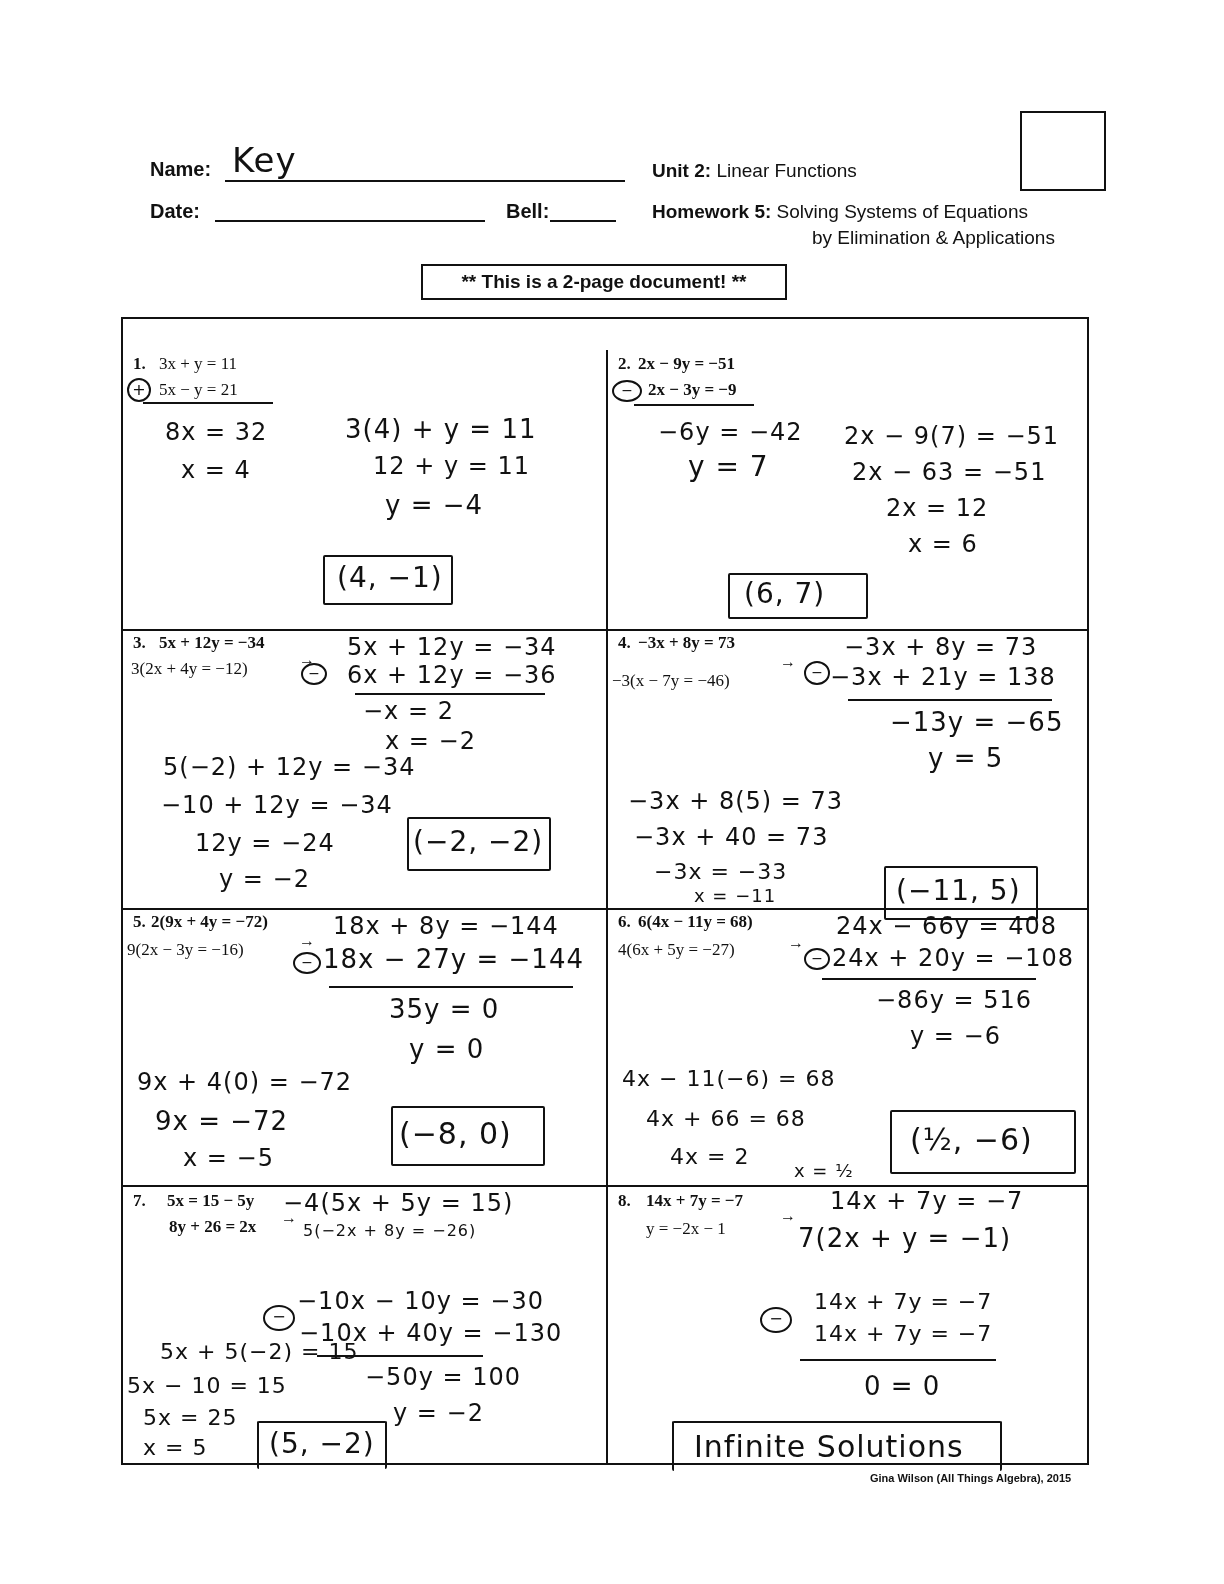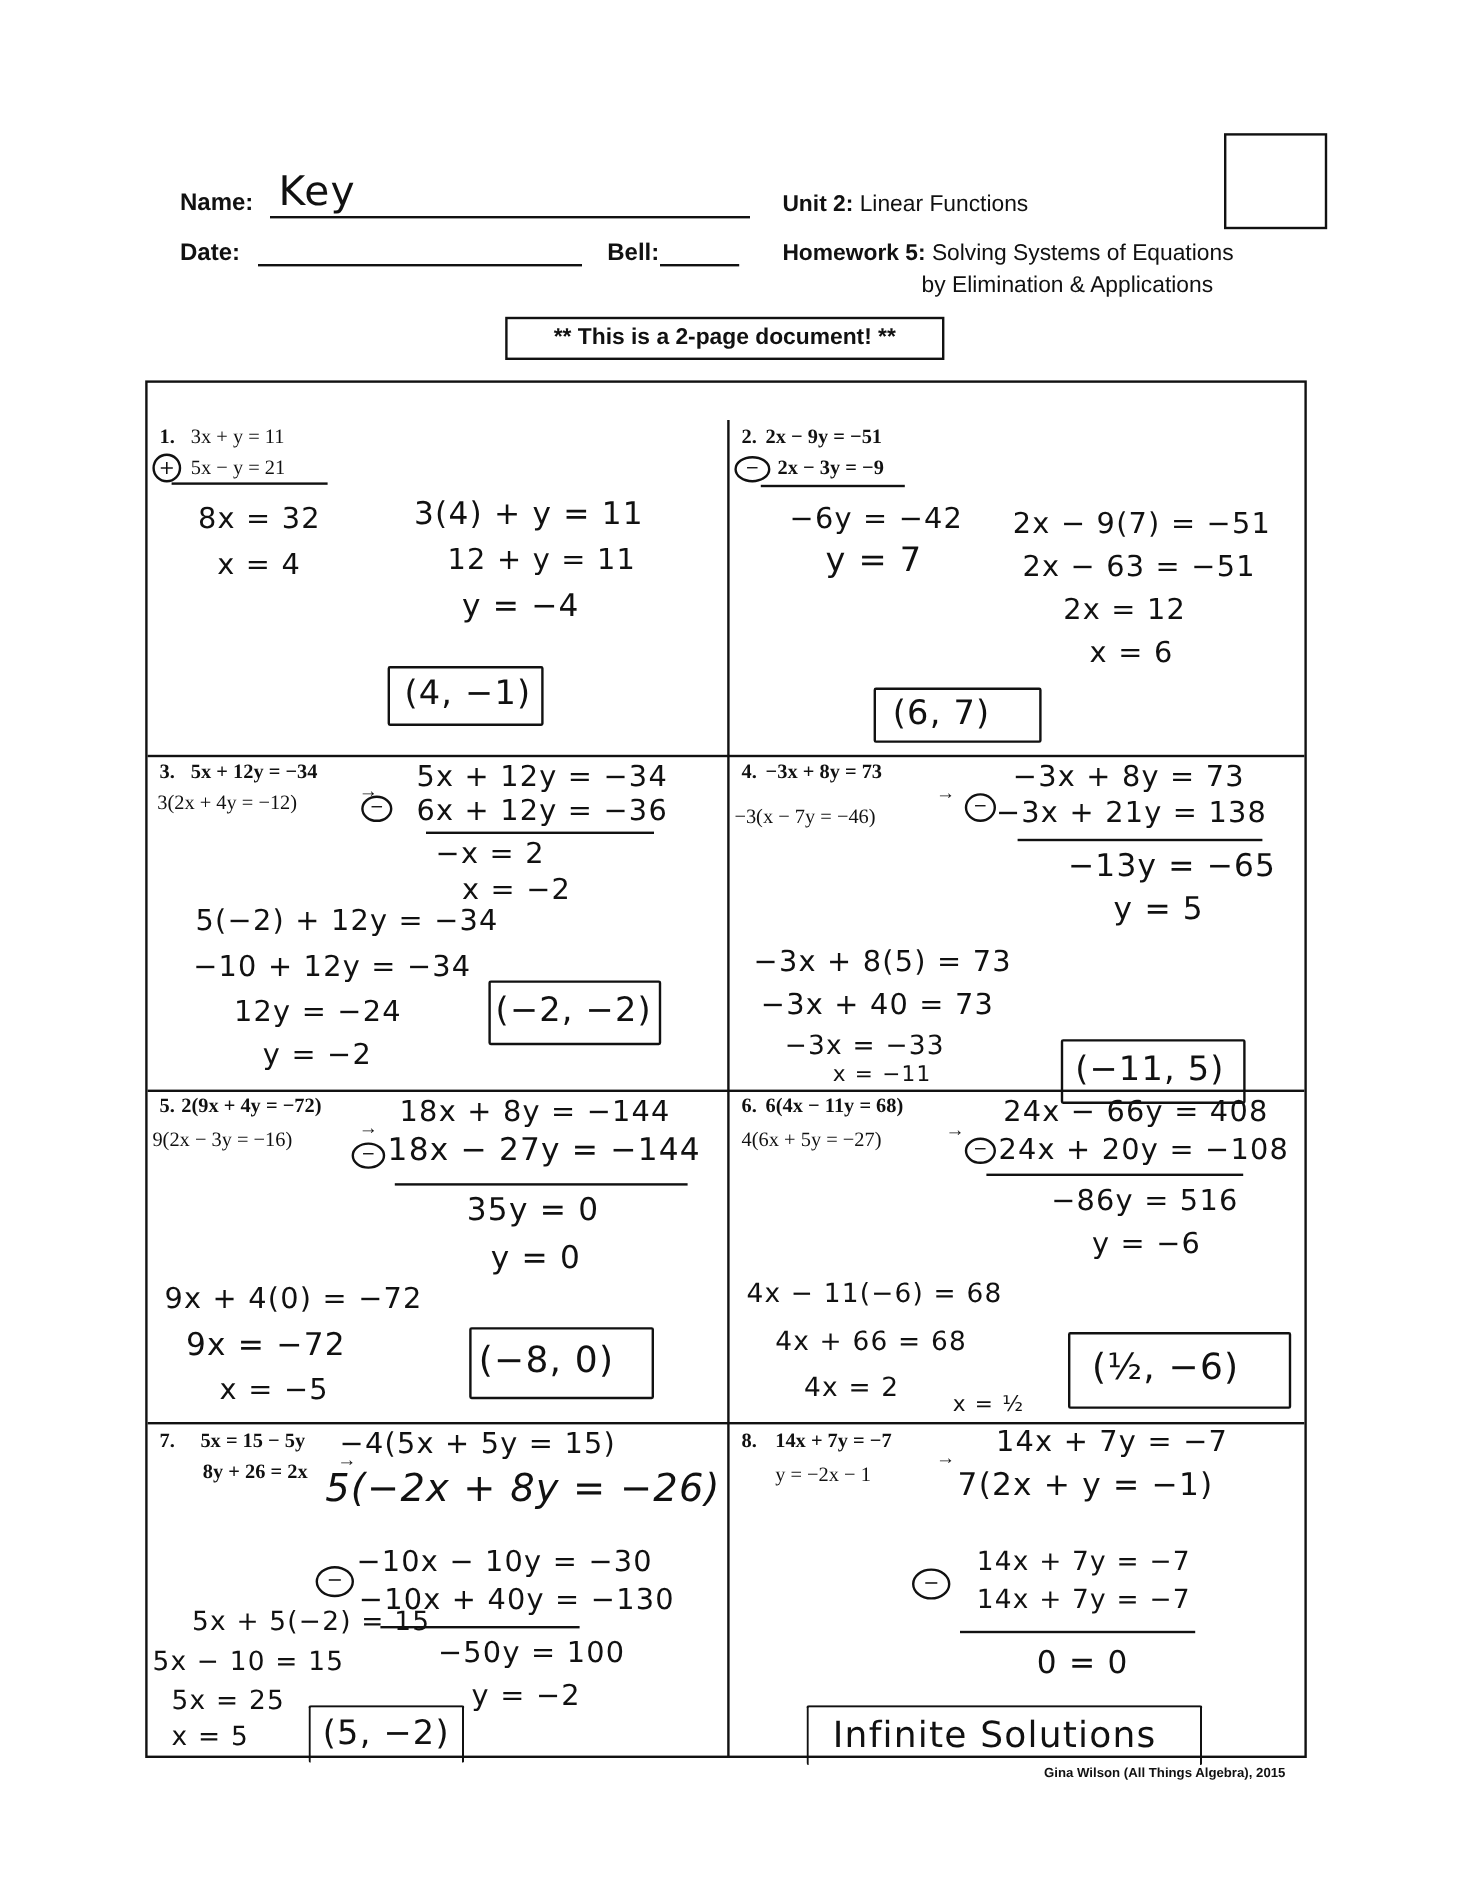--- a/index.html
+++ b/index.html
@@ -32,21 +32,21 @@
   <div class="line" style="left:550px;top:220px;width:66px;"></div>
 
   <span class="abs" style="left:652px;top:160px;font-size:19px;">
     <b>Unit 2:</b>
     <span>Linear Functions</span>
   </span>
   <span class="abs" style="left:652px;top:201px;font-size:19px;">
     <b>Homework 5:</b>
     <span>Solving Systems of Equations</span>
   </span>
-  <span class="abs" style="left:768px;top:227px;font-size:19px;">by Elimination &amp; Applications</span>
+  <span class="abs" style="left:812px;top:227px;font-size:19px;">by Elimination &amp; Applications</span>
 
   <div class="abs" style="left:1020px;top:111px;width:82px;height:76px;border:2px solid #111;"></div>
 
   <div class="abs" style="left:421px;top:264px;width:366px;height:36px;border:2px solid #111;box-sizing:border-box;text-align:center;line-height:32px;font-weight:bold;font-size:19px;">** This is a 2-page document! **</div>
 </div>
 
 <div class="grid">
   <div class="vline"></div>
   <div class="hline" style="top:310px;"></div>
   <div class="hline" style="top:589px;"></div>
@@ -163,21 +163,21 @@
       <span class="hand" style="left:18px;top:10px;font-size:30px;">(½, −6)</span>
     </div>
   </div>
 
   <div class="cell" style="left:0;top:868px;width:483px;height:278px;">
     <span class="ser" style="left:10px;top:4px;">7.</span>
     <span class="ser" style="left:44px;top:4px;">5x = 15 − 5y</span>
     <span class="ser" style="left:46px;top:30px;">8y + 26 = 2x</span>
     <span class="hand" style="left:160px;top:2px;font-size:24px;">−4(5x + 5y = 15)</span>
     <span class="abs" style="left:158px;top:22px;font-size:16px;">→</span>
-    <span class="hand" style="left:148px;top:34px;font-size:32px;font-style:italic;">5(−2x + 8y = −26)</span>
+    <span class="hand" style="left:180px;top:34px;font-size:16px;">5(−2x + 8y = −26)</span>
     <span class="circ" style="left:140px;top:118px;width:28px;height:22px;line-height:20px;font-size:16px;">−</span>
     <span class="hand" style="left:174px;top:100px;font-size:24px;">−10x − 10y = −30</span>
     <span class="hand" style="left:176px;top:132px;font-size:24px;">−10x + 40y = −130</span>
     <div class="uline" style="left:194px;top:168px;width:166px;"></div>
     <span class="hand" style="left:242px;top:176px;font-size:24px;">−50y = 100</span>
     <span class="hand" style="left:270px;top:212px;font-size:24px;">y = −2</span>
     <span class="hand" style="left:4px;top:152px;font-size:22px;margin-left:33px;">5x + 5(−2) = 15</span>
     <span class="hand" style="left:4px;top:186px;font-size:22px;">5x − 10 = 15</span>
     <span class="hand" style="left:20px;top:218px;font-size:22px;">5x = 25</span>
     <span class="hand" style="left:20px;top:248px;font-size:22px;">x = 5</span>

